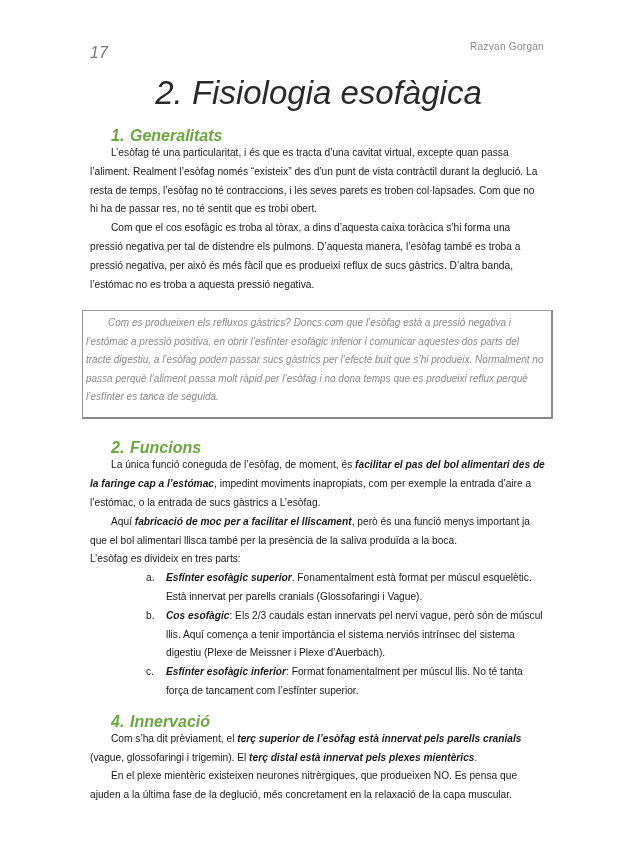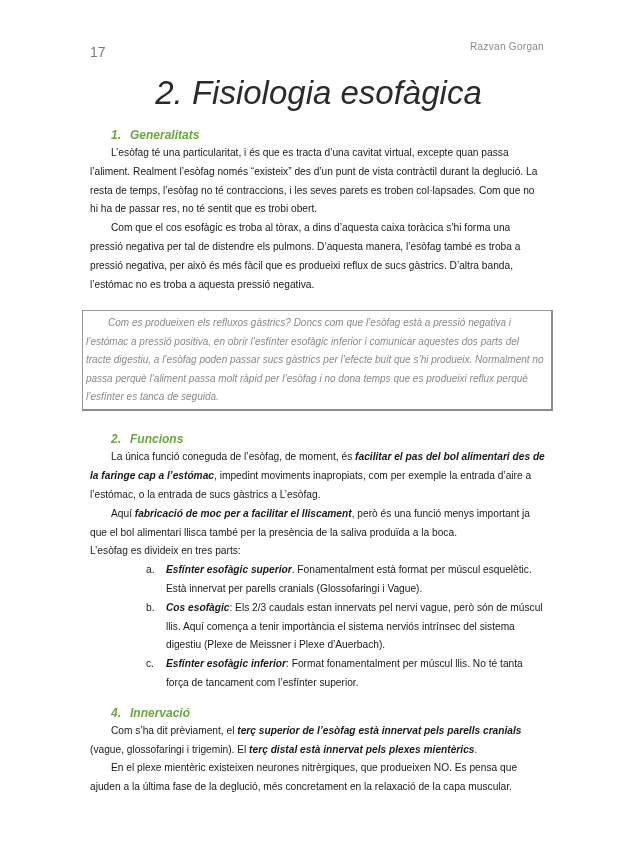--- a/index.html
+++ b/index.html
@@ -12,21 +12,22 @@
     height: 848px;
     position: relative;
     overflow: hidden;
     font-family: "Liberation Sans", sans-serif;
     color: #1a1a1a;
   }
   .page-number {
     position: absolute;
     left: 90px;
     top: 44px;
-    font-size: 14px;
+    font-size: 16px;
+    font-style: italic;
     color: #7a7a7a;
   }
   .author {
     position: absolute;
     right: 93px;
     top: 41px;
     font-size: 10px;
     color: #8a8a8a;
     letter-spacing: 0.3px;
   }
@@ -47,21 +48,21 @@
     left: 90px;
     top: 127px;
     width: 455px;
     font-size: 10.2px;
     line-height: 18.8px;
   }
   .section-heading {
     color: #6aa83e;
     font-style: italic;
     font-weight: bold;
-    font-size: 12px;
+    font-size: 16px;
     margin: 0;
     padding-left: 21px;
     line-height: 17px;
   }
   .section-heading .num {
     display: inline-block;
     width: 19px;
   }
   p {
     margin: 0;
@@ -69,21 +70,21 @@
   .indent {
     text-indent: 21px;
   }
   .callout {
     border-top: 1px solid #9a9a9a;
     border-left: 1px solid #9a9a9a;
     border-right: 2px solid #8a8a8a;
     border-bottom: 2px solid #8a8a8a;
     color: #8a8a8a;
     font-style: italic;
-    padding: 3px 6px 3px 3px;
+    padding: 3px 6px 11px 3px;
     margin: 16px -8px 20px -8px;
     line-height: 18.4px;
     font-size: 10px;
   }
   .callout p {
     text-indent: 22px;
   }
   .gap-before {
     margin-top: 12px;
   }

